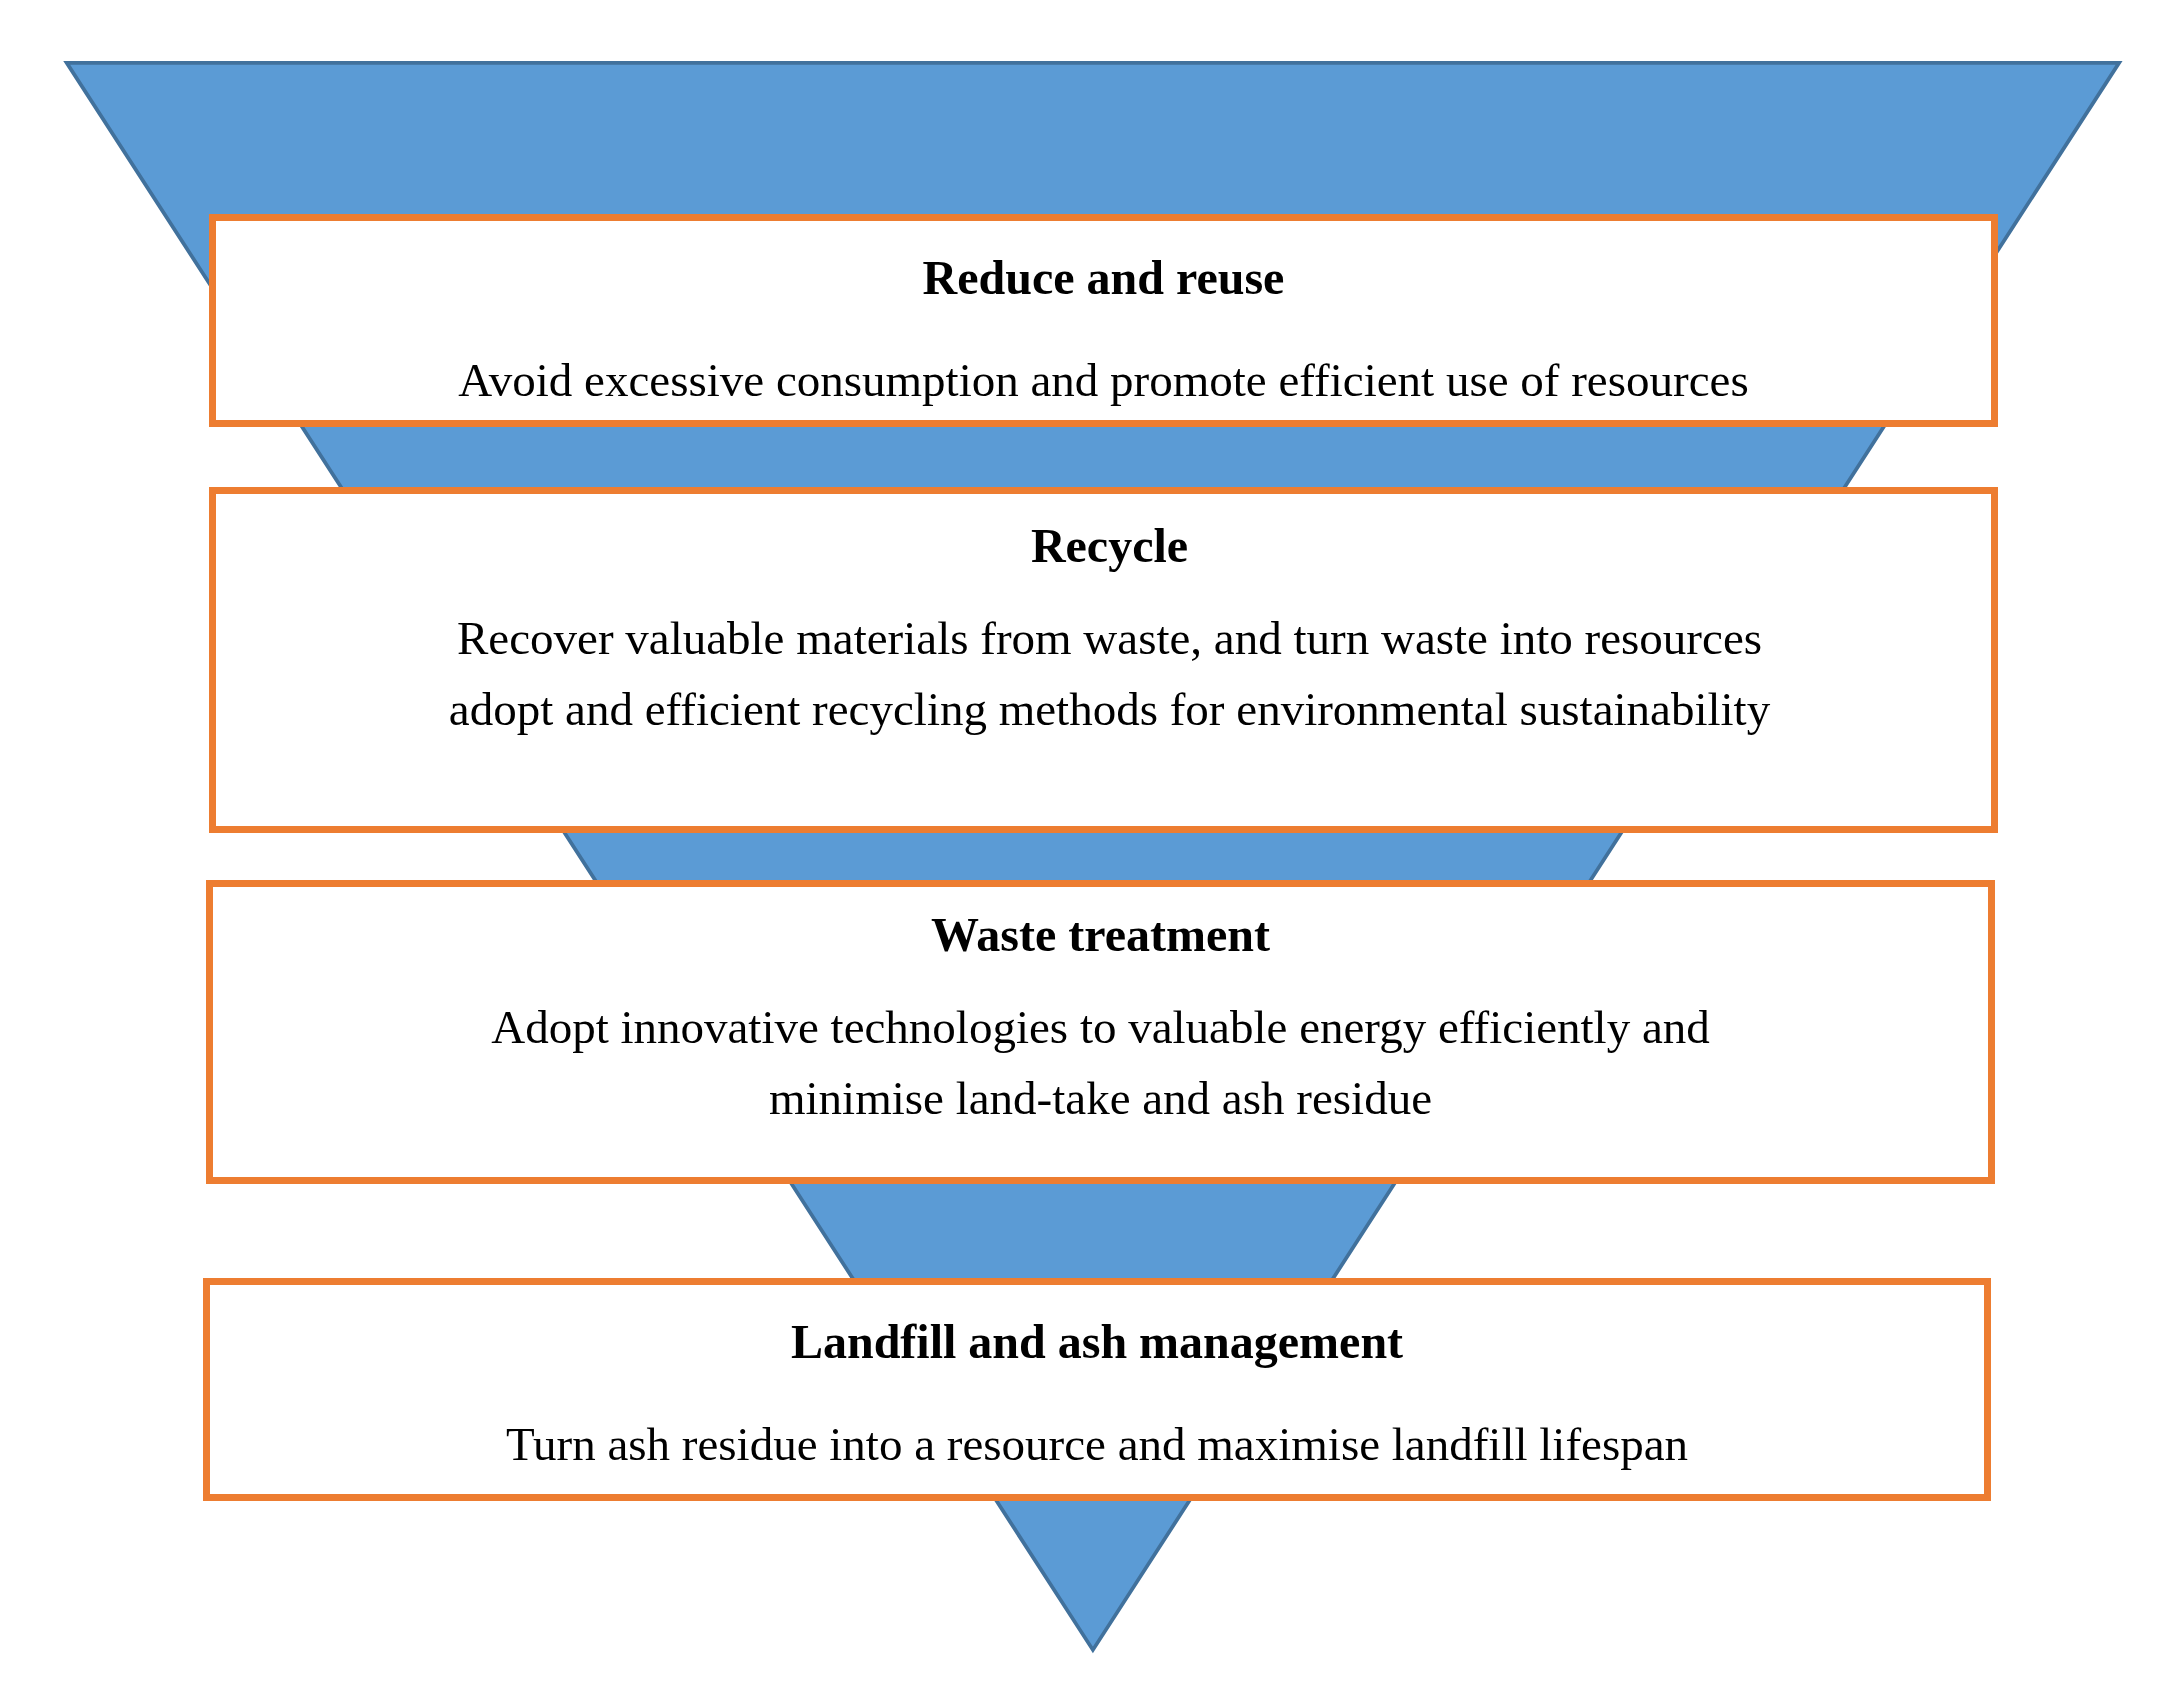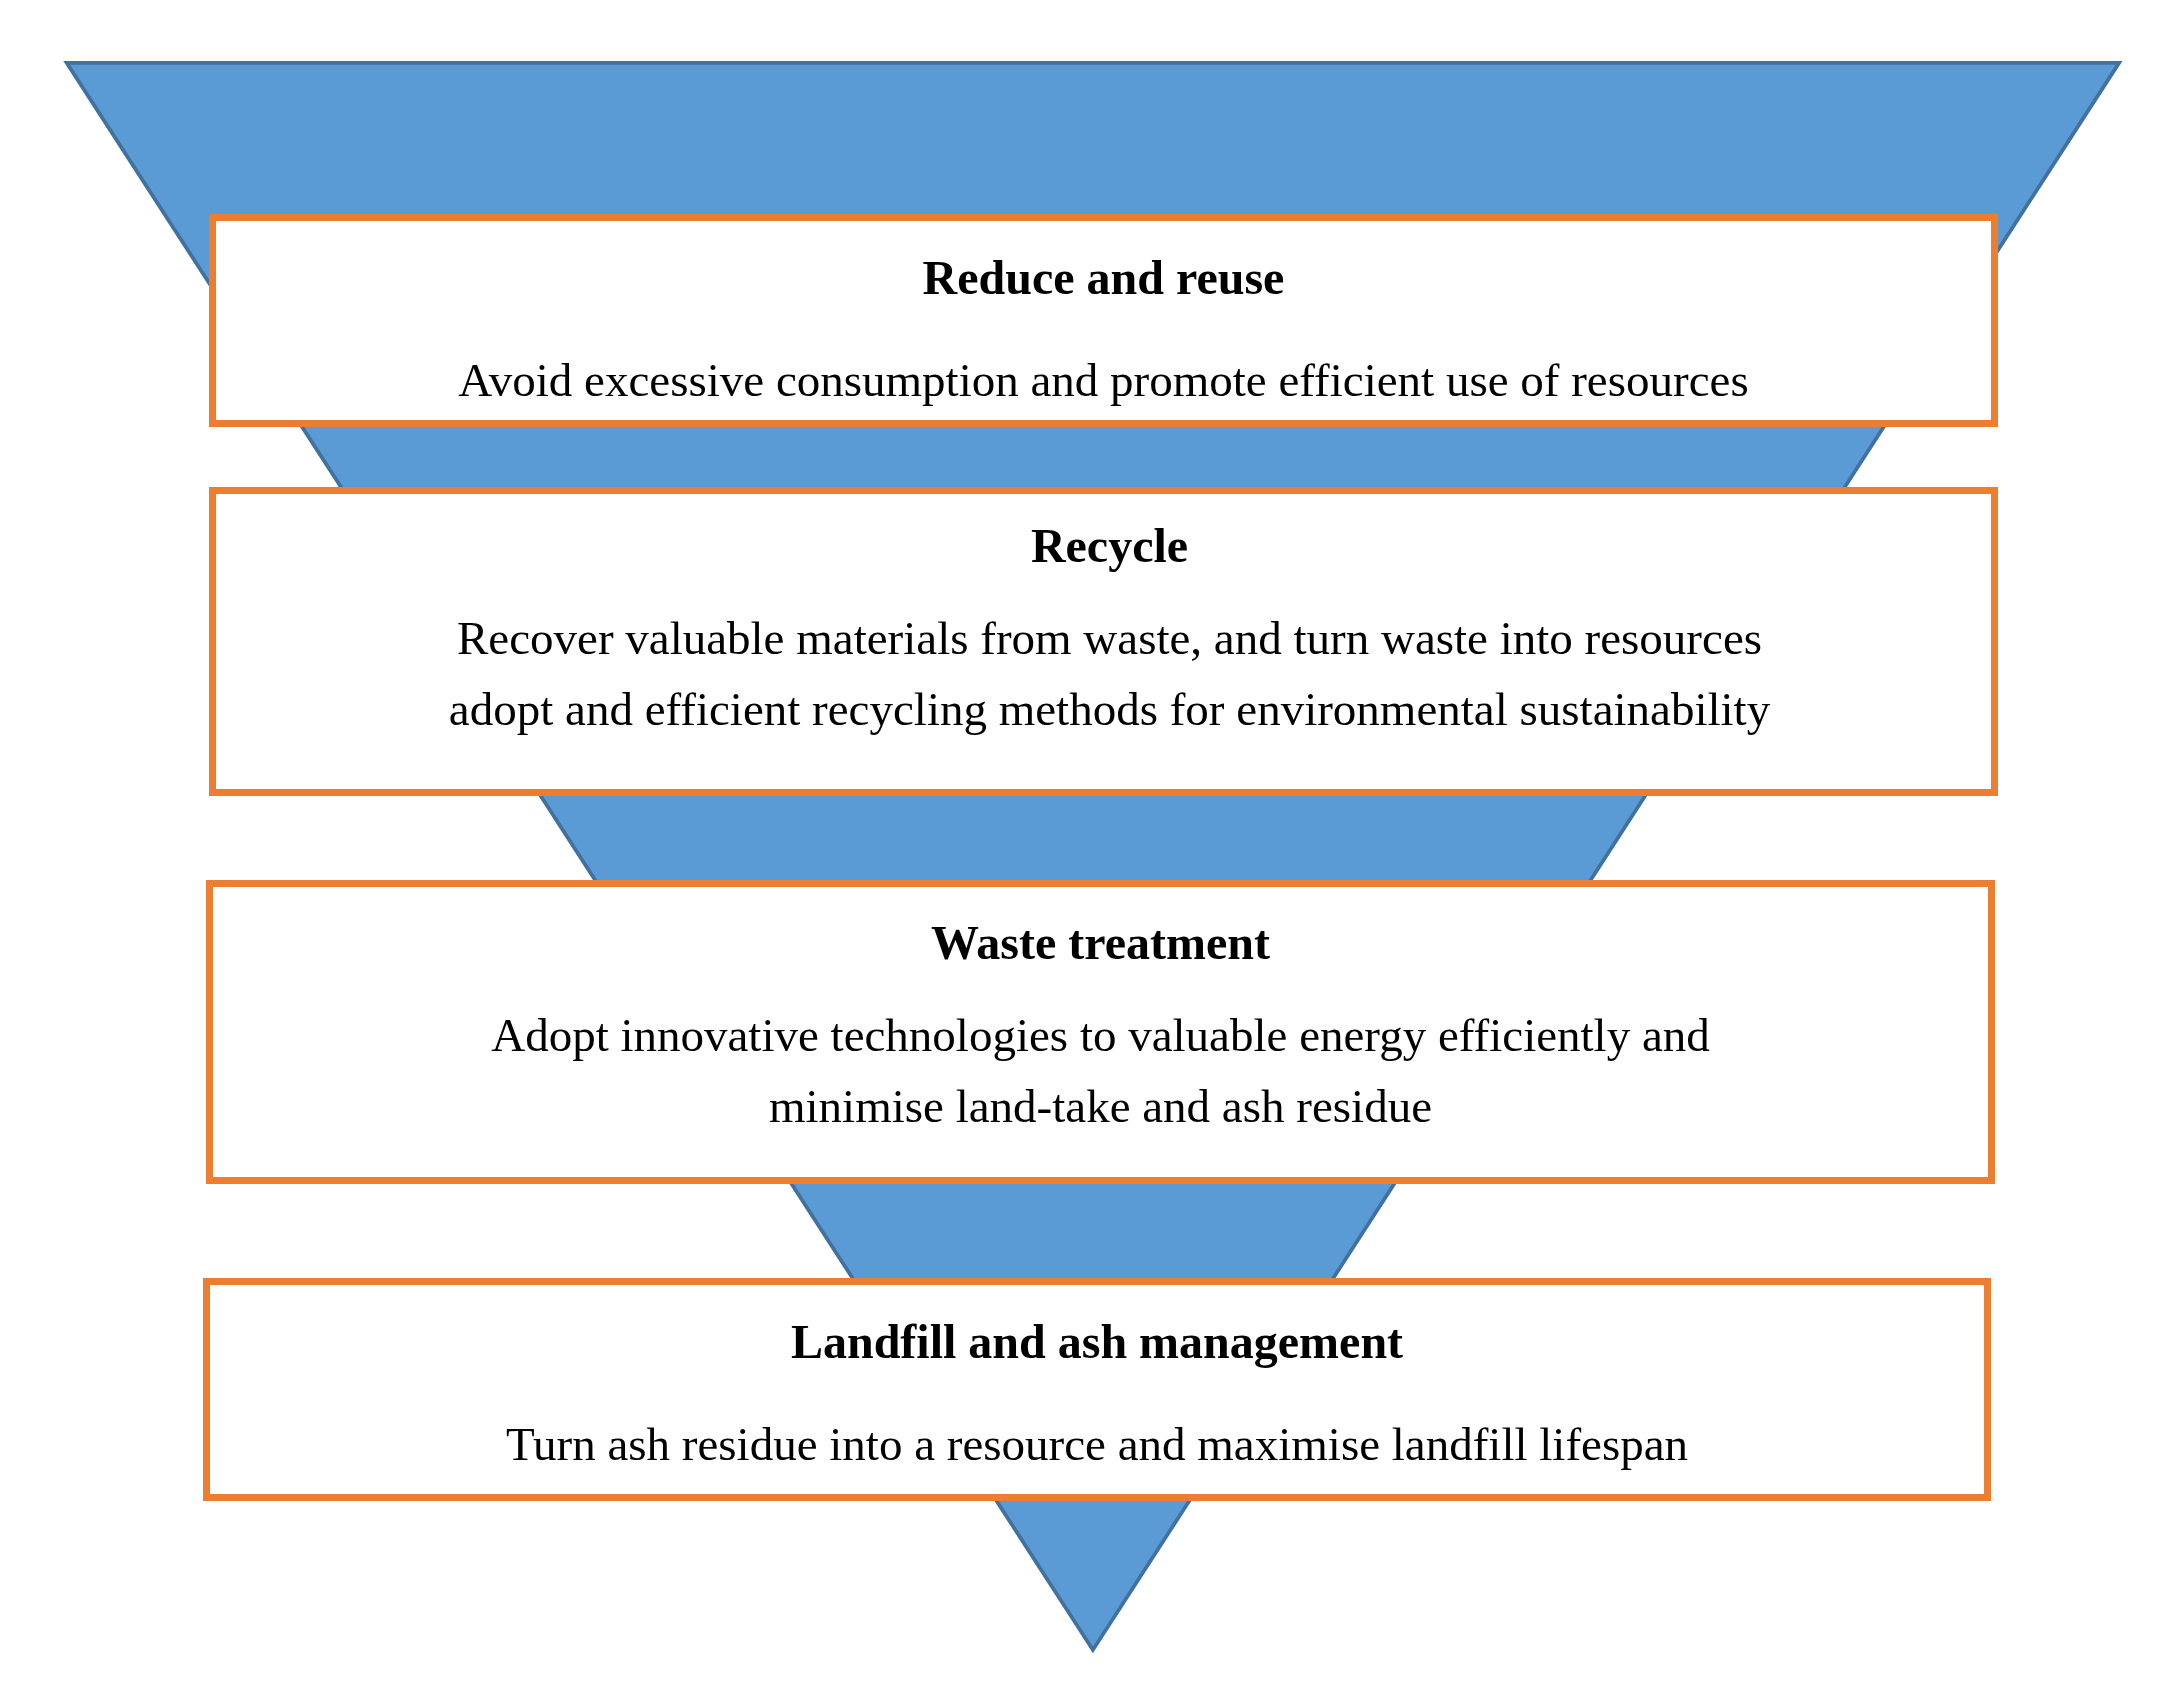--- a/index.html
+++ b/index.html
@@ -42,23 +42,23 @@
     .tier-desc {
       font-size: 47px;
       line-height: 1.5;
     }
     .tier-desc span {
       display: block;
       white-space: nowrap;
     }
     #tier-1 { left: 209px; top: 214px; width: 1789px; height: 213px; padding-top: 29px; }
     #tier-1 .tier-desc { margin-top: 40px; }
-    #tier-2 { left: 209px; top: 487px; width: 1789px; height: 309px; padding-top: 24px; padding-left: 12px; }
+    #tier-2 { left: 209px; top: 487px; width: 1789px; height: 346px; padding-top: 24px; padding-left: 12px; }
     #tier-2 .tier-desc { margin-top: 30px; }
-    #tier-3 { left: 206px; top: 880px; width: 1789px; height: 304px; padding-top: 28px; }
+    #tier-3 { left: 206px; top: 880px; width: 1789px; height: 304px; padding-top: 20px; }
     #tier-3 .tier-desc { margin-top: 30px; }
     #tier-4 { left: 203px; top: 1278px; width: 1788px; height: 223px; padding-top: 29px; font-family: Liberation Serif, serif; }
     #tier-4 .tier-desc { margin-top: 40px; }
   </style>
 </head>
 <body>
 
 <svg id="funnel" viewBox="0 0 4682 3632" xmlns="http://www.w3.org/2000/svg">
   <polygon points="143,134 4545,134 2344,3538" fill="#5b9bd5" stroke="#41719c" stroke-width="8" stroke-linejoin="miter"></polygon>
 </svg>

